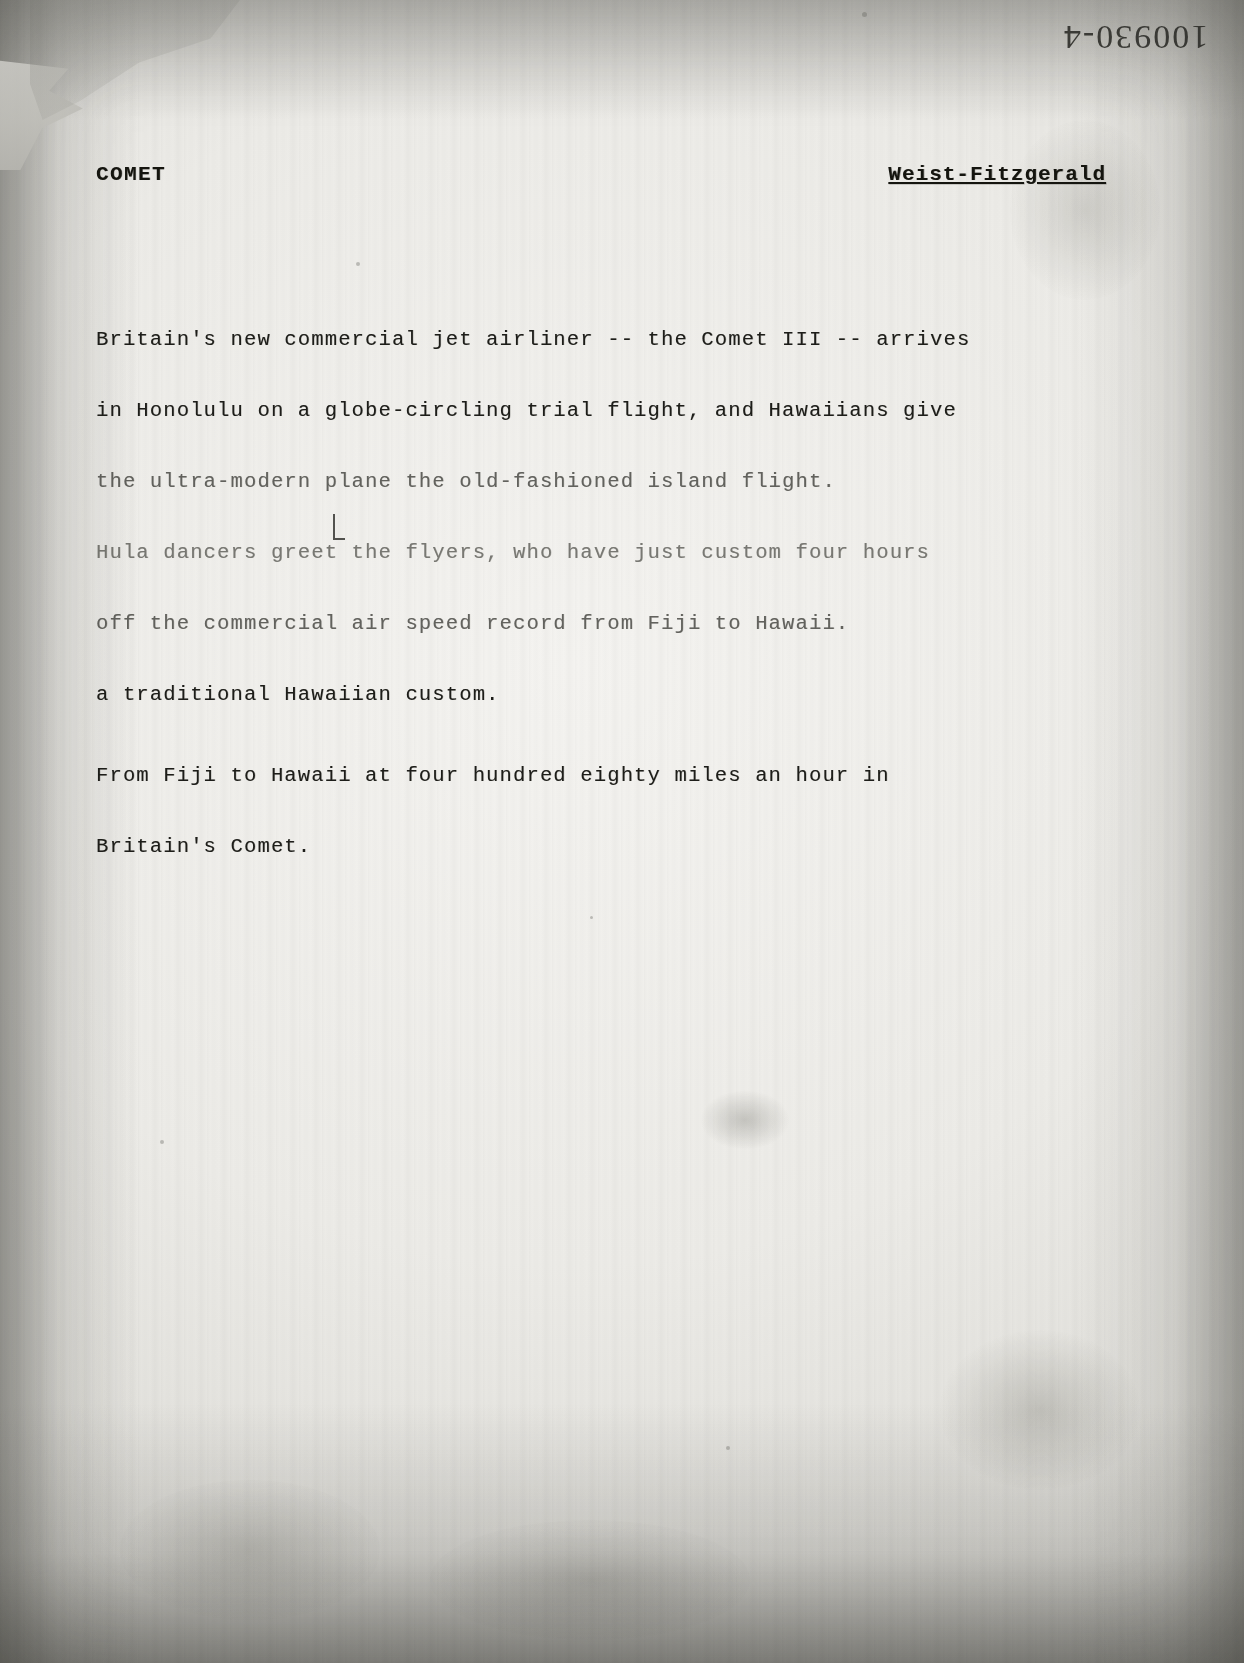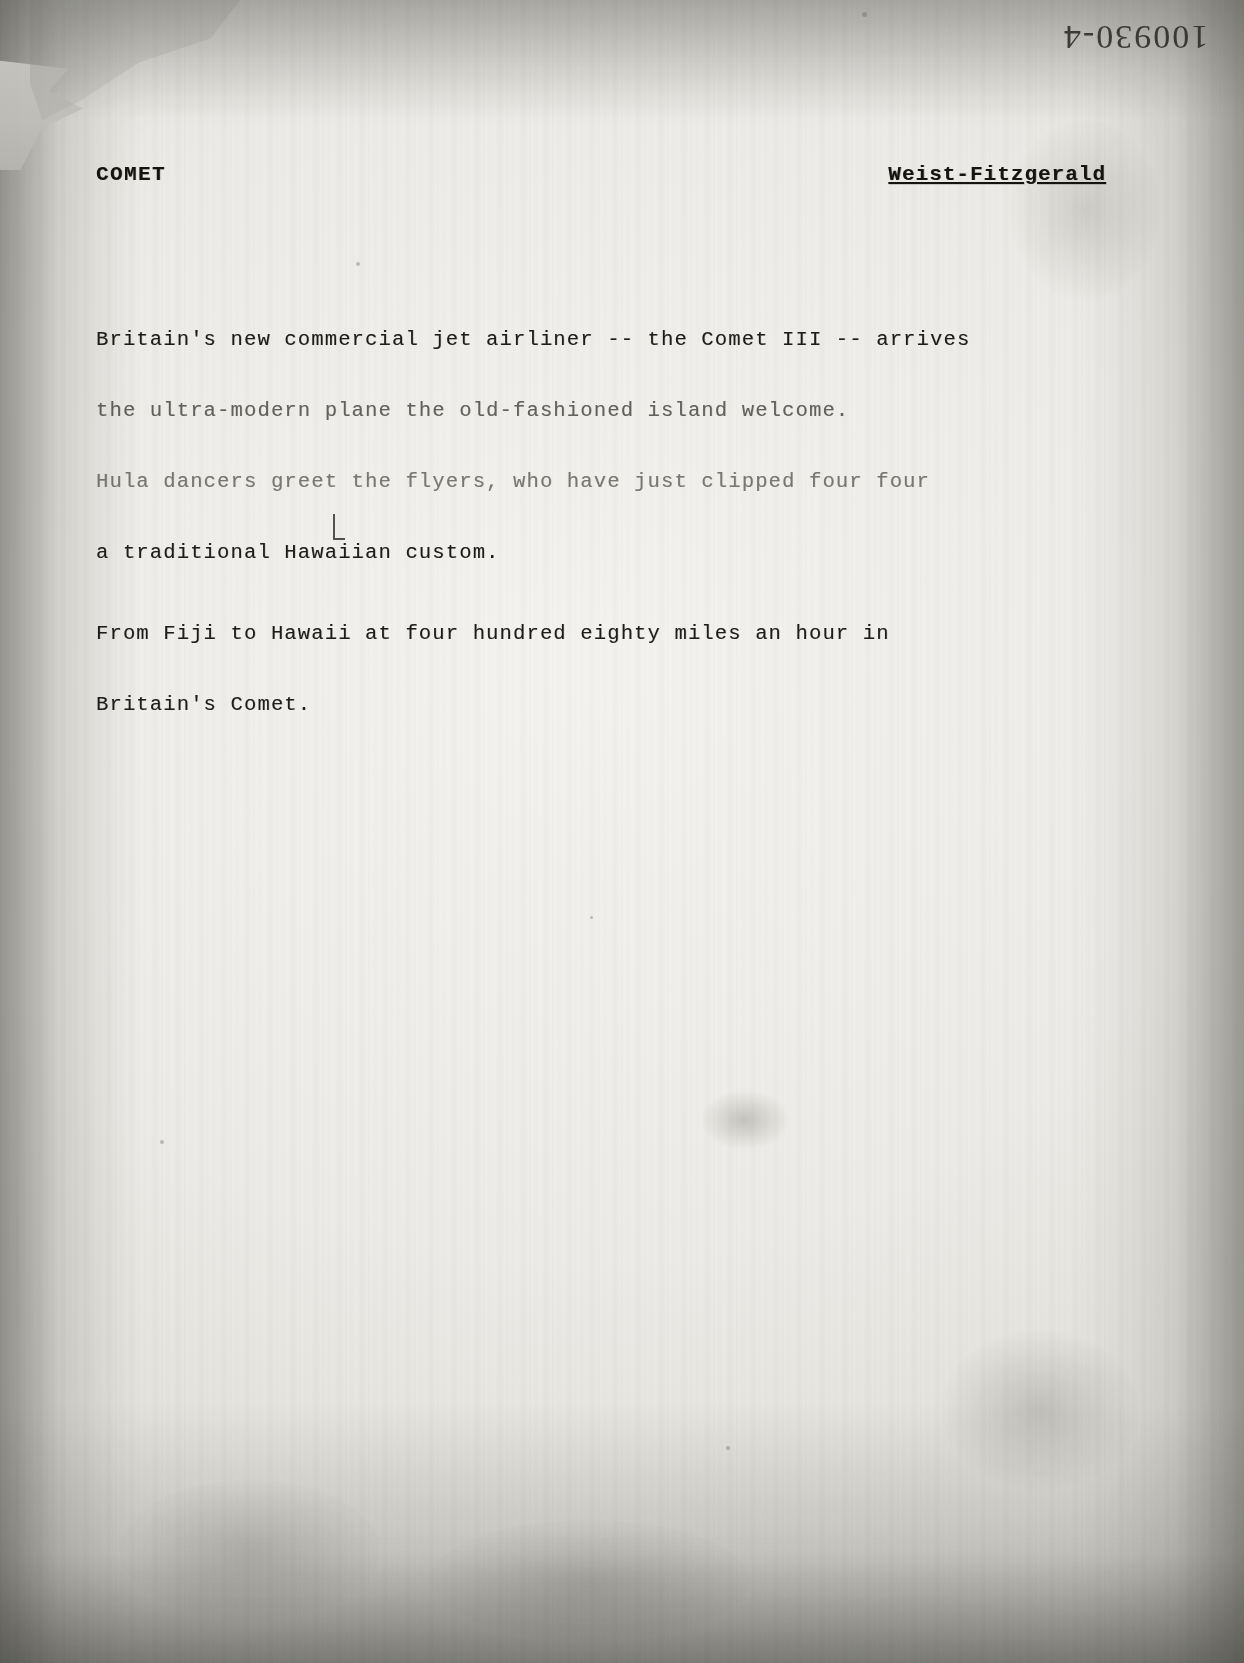--- a/index.html
+++ b/index.html
@@ -175,22 +175,24 @@
 
     <div class="archive-number">100930-4</div>
 
     <div class="header-row">
       <div class="slug">COMET</div>
       <div class="credit">Weist-Fitzgerald</div>
     </div>
 
     <div class="body-block">
       <div class="line">Britain's new commercial jet airliner -- the Comet III -- arrives</div>
-      <div class="line fade">the ultra-modern plane the old-fashioned island welcome.</div>
-      <div class="line faint">Hula dancers greet the flyers, who have just clipped four four</div>
+      <div class="line">in Honolulu on a globe-circling trial flight, and Hawaiians give</div>
+      <div class="line fade">the ultra-modern plane the old-fashioned island flight.</div>
+      <div class="line faint">Hula dancers greet the flyers, who have just custom four hours</div>
+      <div class="line fade">off the commercial air speed record from Fiji to Hawaii.</div>
       <div class="line">a traditional Hawaiian custom.</div>
       <div class="para-gap"></div>
       <div class="line">From Fiji to Hawaii at four hundred eighty miles an hour in</div>
       <div class="line">Britain's Comet.</div>
     </div>
 
     <div class="pen-tick"></div>
 
   </div>
 </div>

